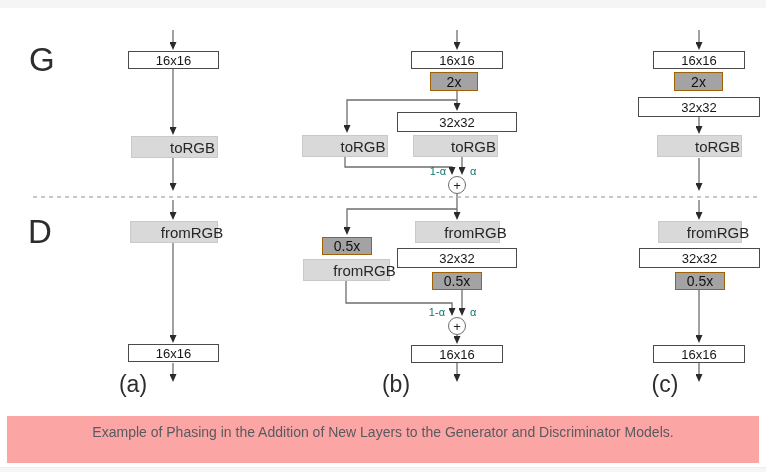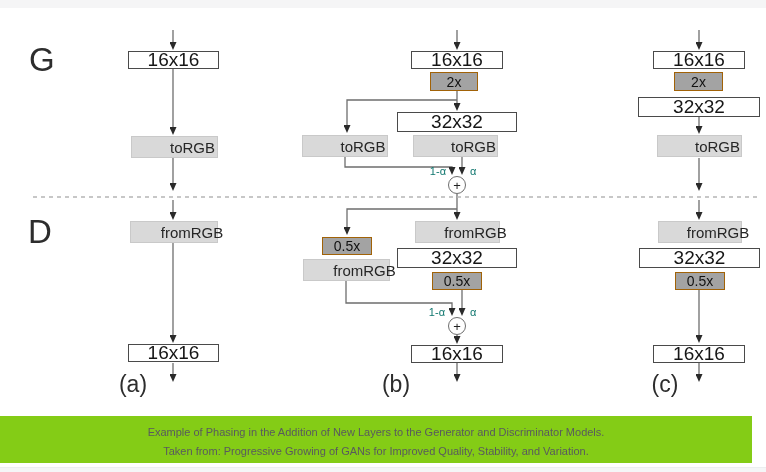--- a/index.html
+++ b/index.html
@@ -2,32 +2,32 @@
 <html><head>
 <meta charset="utf-8">
 <style>
   html,body{margin:0;padding:0;background:#ffffff;font-family:"Liberation Sans",sans-serif;}
   .screen{position:relative;width:766px;height:472px;background:#ffffff;overflow:hidden;}
   .topstrip{position:absolute;left:0;top:0;width:766px;height:8px;background:#f5f5f6;}
   .figure{position:absolute;left:0;top:0;width:766px;height:415px;}
   svg.arrows{position:absolute;left:0;top:0;pointer-events:none;}
   .box{position:absolute;display:flex;align-items:center;justify-content:center;
        box-sizing:border-box;color:#161616;white-space:nowrap;}
-  .io{background:#ffffff;border:1px solid #4a4a4a;font-size:19px;}
+  .io{background:#ffffff;border:1px solid #4a4a4a;font-size:13px;}
   .rgb{background:#d9d9d9;border:1px solid #c9c9c9;font-size:15px;color:#262626;padding-left:36px;}
   .scale{background:#a3a3a3;border:1px solid #a16207;font-size:14px;color:#111111;}
   .biglbl{position:absolute;font-size:33px;line-height:1;color:#2d2d2d;}
   .sublbl{position:absolute;font-size:23px;line-height:1.1;color:#2d2d2d;width:50px;text-align:center;}
   .alpha{position:absolute;font-size:11px;line-height:14px;color:#0f766e;}
   .alpha.right-align{width:32px;text-align:right;}
   .plus{position:absolute;width:18px;height:18px;border:1.4px solid #6e6e6e;border-radius:50%;
         background:#ffffff;display:flex;align-items:center;justify-content:center;
         font-size:13px;line-height:13px;color:#222222;box-sizing:border-box;z-index:2;}
-  .caption{position:absolute;left:0;top:416px;width:752px;height:40px;padding-top:7px;
-           background:#84cc16;color:#595a5e;font-size:11px;line-height:19px;text-align:center;}
+  .caption{position:absolute;left:7px;top:416px;width:752px;height:40px;padding-top:7px;
+           background:#fca5a5;color:#595a5e;font-size:14px;line-height:19px;text-align:center;}
   .footer{position:absolute;left:0;top:467px;width:766px;height:5px;background:#f5f6f7;border-top:1px solid #eceef0;box-sizing:border-box;}
 </style>
 </head>
 <body>
 
 <div class="screen">
   <div class="topstrip"></div>
 
   <div class="figure">
 
@@ -111,17 +111,16 @@
     <div class="box scale" style="left:675px;top:272px;width:50px;height:18px;">0.5x</div>
     <div class="box io" style="left:653px;top:345px;width:92px;height:18px;">16x16</div>
 
     <div class="sublbl" style="left:108px;top:372px;">(a)</div>
     <div class="sublbl" style="left:371px;top:372px;">(b)</div>
     <div class="sublbl" style="left:640px;top:372px;">(c)</div>
   </div>
 
   <div class="caption">
     <div>Example of Phasing in the Addition of New Layers to the Generator and Discriminator Models.</div>
-    <div>Taken from: Progressive Growing of GANs for Improved Quality, Stability, and Variation.</div>
   </div>
 
   <div class="footer"></div>
 </div>
 
 </body></html>

